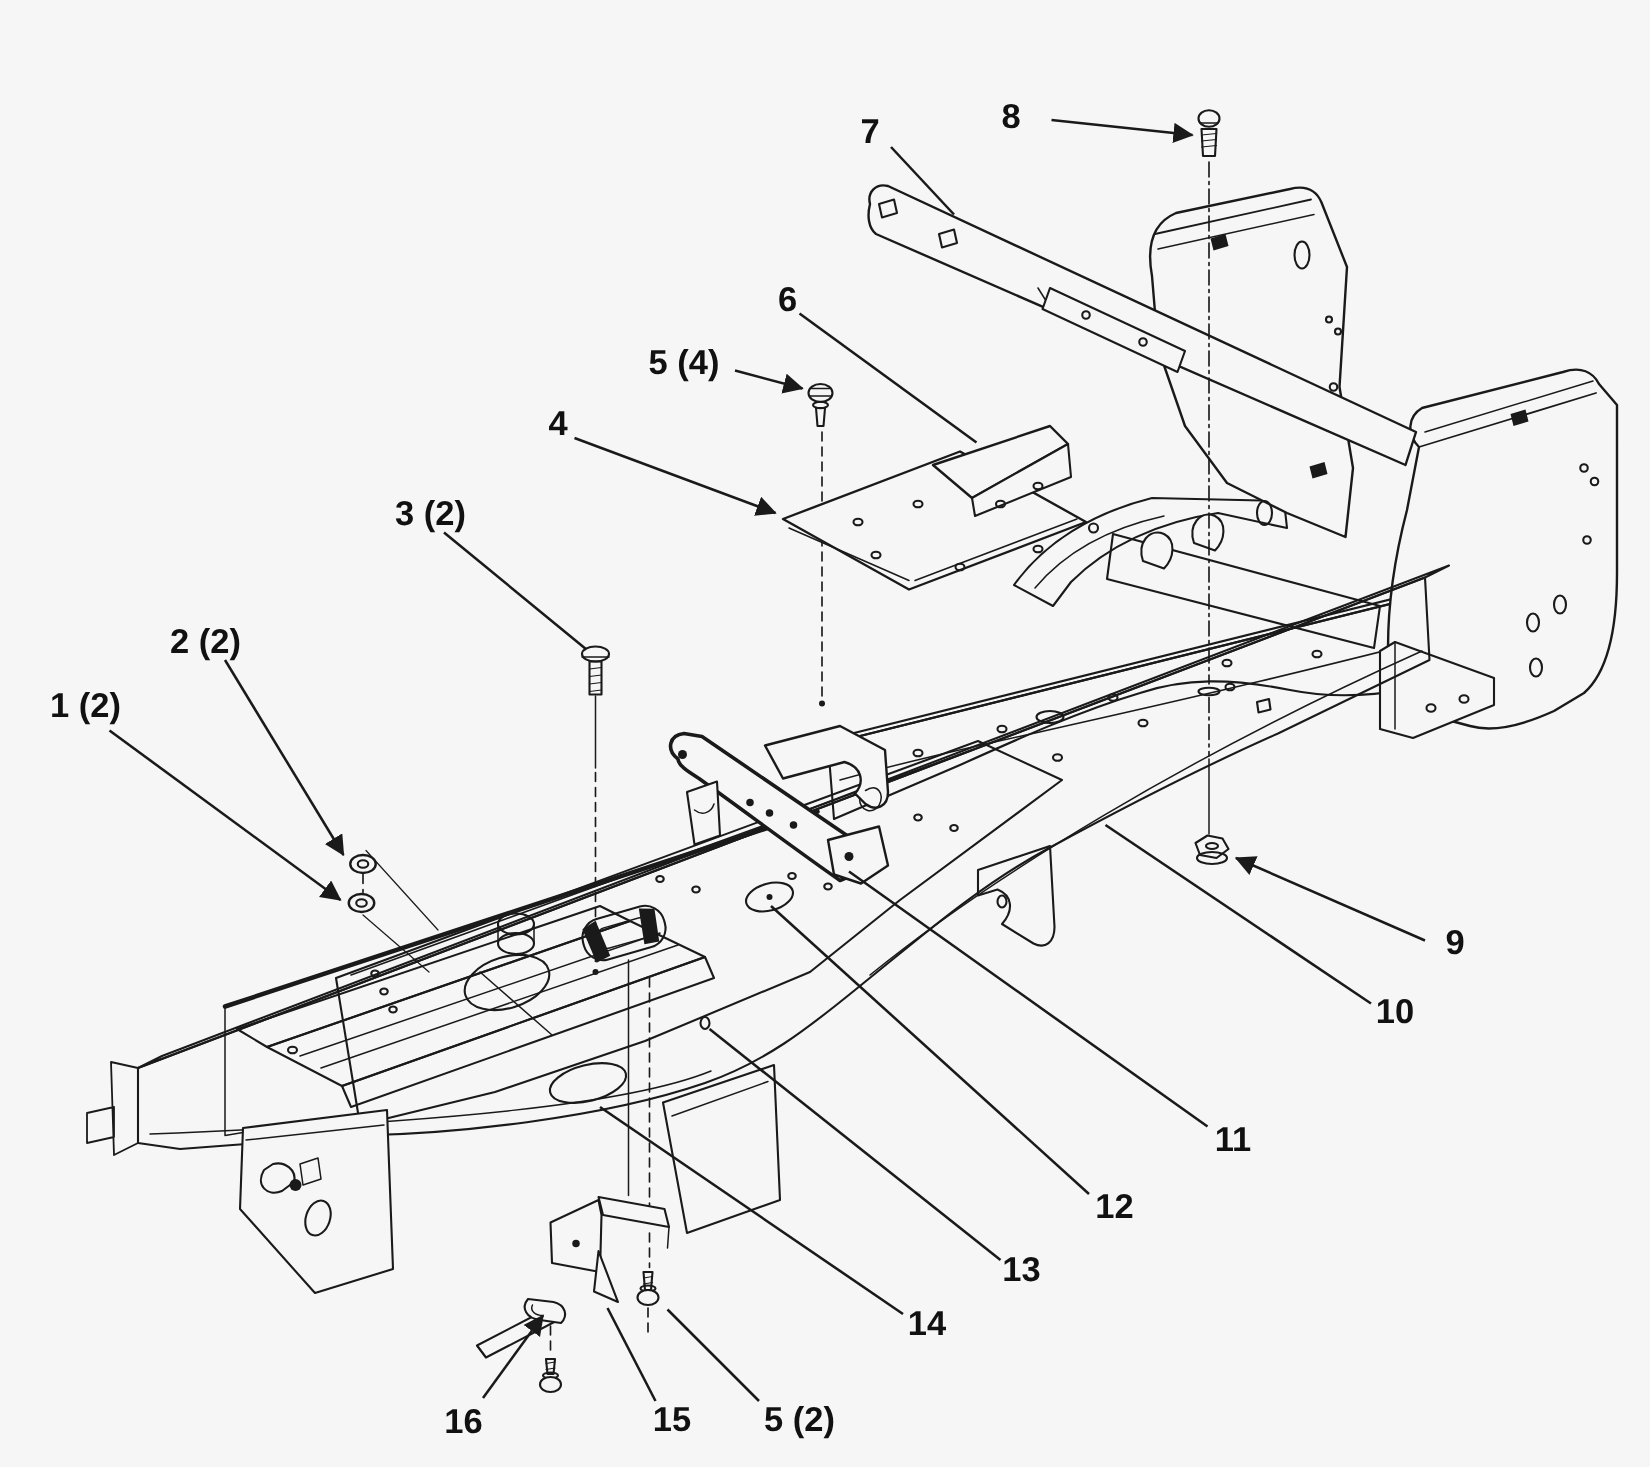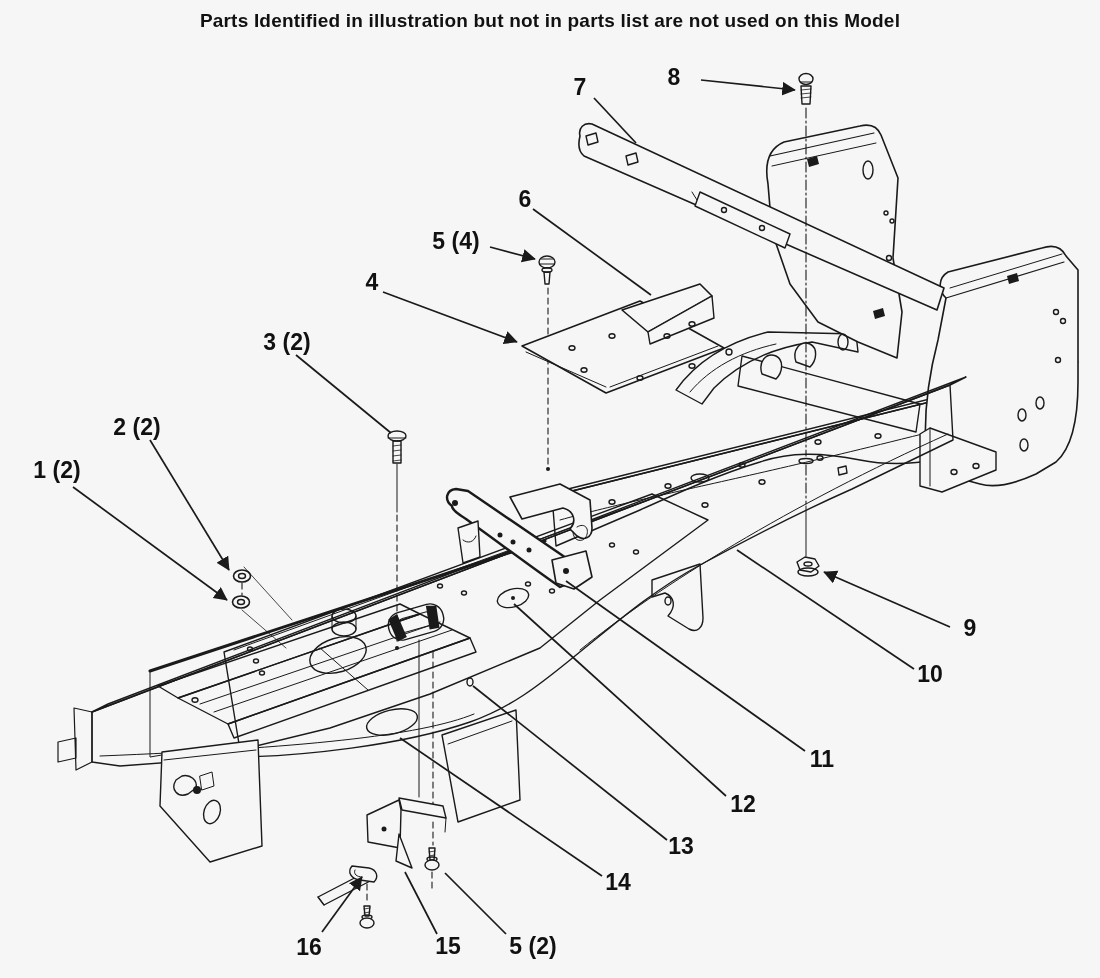--- a/index.html
+++ b/index.html
@@ -18,21 +18,20 @@
   .w25{stroke-width:2.4!important}.w30{stroke-width:3!important}
   .dash{stroke-dasharray:6 4;stroke-width:1.1!important}
   .dashdot{stroke-dasharray:10 3 2 3;stroke-width:1.1!important}
   .leader{stroke:var(--line,#1a1a1a);stroke-width:1.7;}
   .callout-label{font:bold 23px "Liberation Sans",sans-serif;fill:#111;stroke:none;}
 </style>
 </head>
 <body>
 
 <div class="canvas" style="background: rgb(246, 246, 246);">
-  <div class="note">Parts Identified  in illustration but not in parts list are not used on this Model</div>
 
   <svg width="1100" height="978" viewBox="0 0 1100 978">
     <defs>
       <marker id="arrowhead" markerWidth="9" markerHeight="9" refX="7.5" refY="4" orient="auto">
         <path d="M0,0 L8,4 L0,8 Z" fill="#1a1a1a" stroke="none"></path>
       </marker>
     </defs>
 
     <g class="frame">
 

